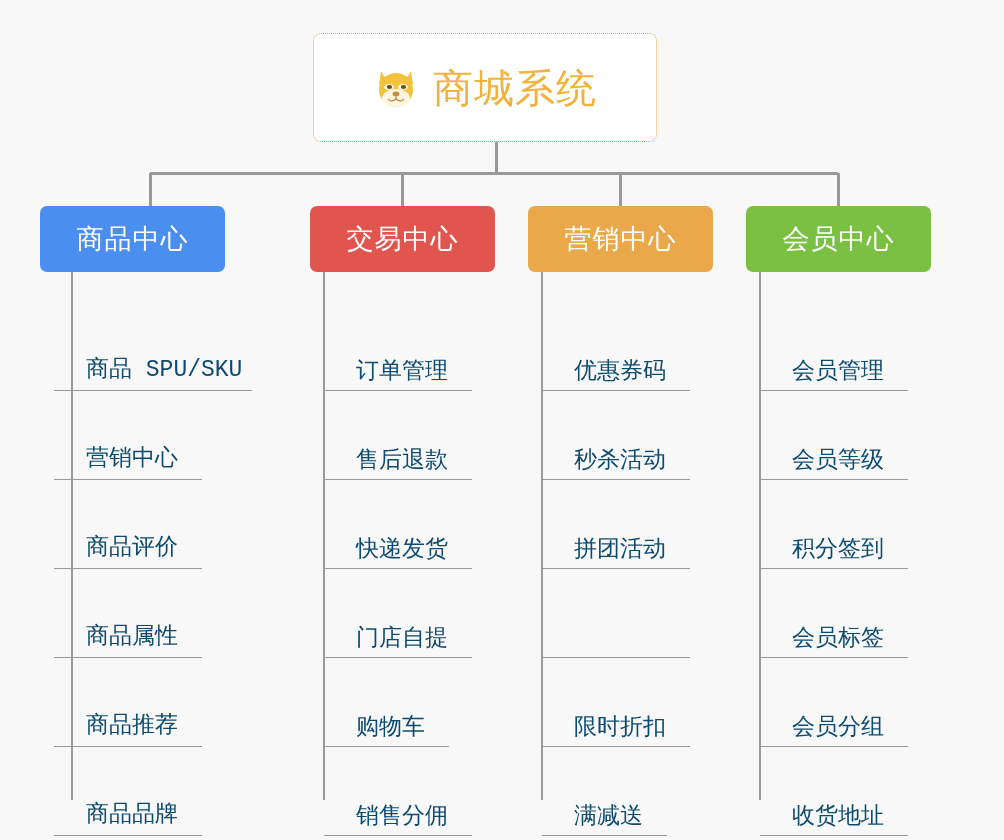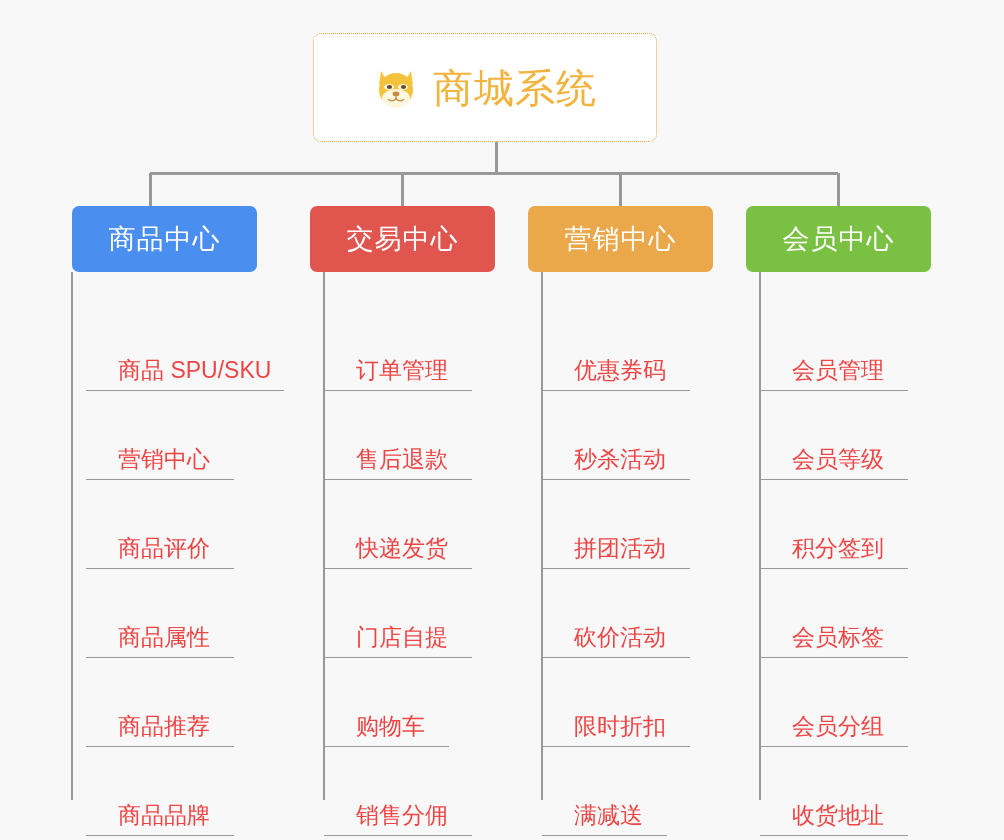--- a/index.html
+++ b/index.html
@@ -98,21 +98,21 @@
   }
   .leaf-underline {
     position: absolute;
     left: 0;
     bottom: 0;
     height: 1px;
     background: #999999;
   }
   .leaf-label {
     font-size: 23px;
-    color: #ef4444;
+    color: #0c4a6e;
     line-height: 1;
     padding: 0 10px 9px 32px;
     white-space: nowrap;
   }
 </style>
 </head>
 <body>
 
 <div id="mindmap">
 
@@ -149,21 +149,21 @@
       <line x1="838" y1="173" x2="838" y2="206"></line>
     </g>
     <g stroke="#999999" stroke-width="2" fill="none" shape-rendering="crispEdges">
       <line x1="72" y1="272" x2="72" y2="800"></line>
       <line x1="324" y1="272" x2="324" y2="800"></line>
       <line x1="542" y1="272" x2="542" y2="800"></line>
       <line x1="760" y1="272" x2="760" y2="800"></line>
     </g>
   </svg>
 
-  <div class="branch" style="left:72px;width:185px;">
+  <div class="branch" style="left:40px;width:185px;font-family:Liberation Mono, monospace;">
     <div class="branch-header" style="background:#4a8ef0;">
       <span>商品中心</span>
     </div>
     <div class="leaf-list">
       <div class="leaf-item">
         <span class="leaf-label">商品 SPU/SKU</span>
         <span class="leaf-underline" style="width:198px;"></span>
       </div>
       <div class="leaf-item">
         <span class="leaf-label">营销中心</span>
@@ -231,21 +231,20 @@
       </div>
       <div class="leaf-item">
         <span class="leaf-label">秒杀活动</span>
         <span class="leaf-underline" style="width:148px;"></span>
       </div>
       <div class="leaf-item">
         <span class="leaf-label">拼团活动</span>
         <span class="leaf-underline" style="width:148px;"></span>
       </div>
       <div class="leaf-item">
-        <span class="leaf-label">砍价活动</span>
         <span class="leaf-underline" style="width:148px;"></span>
       </div>
       <div class="leaf-item">
         <span class="leaf-label">限时折扣</span>
         <span class="leaf-underline" style="width:148px;"></span>
       </div>
       <div class="leaf-item">
         <span class="leaf-label">满减送</span>
         <span class="leaf-underline" style="width:125px;"></span>
       </div>

